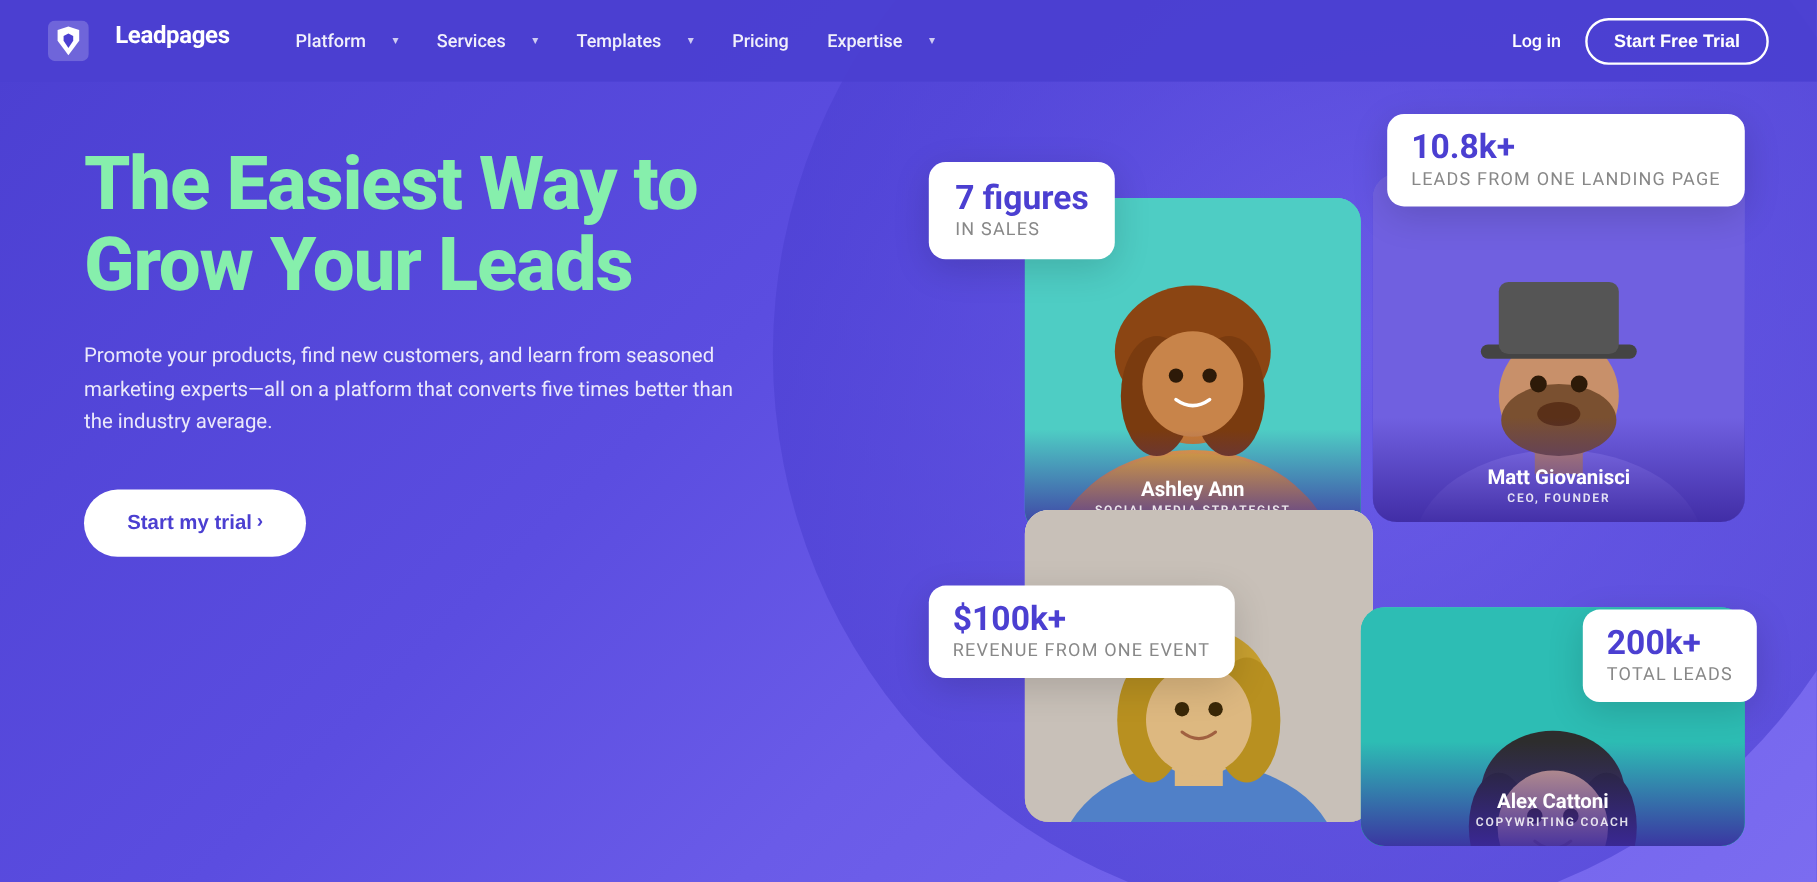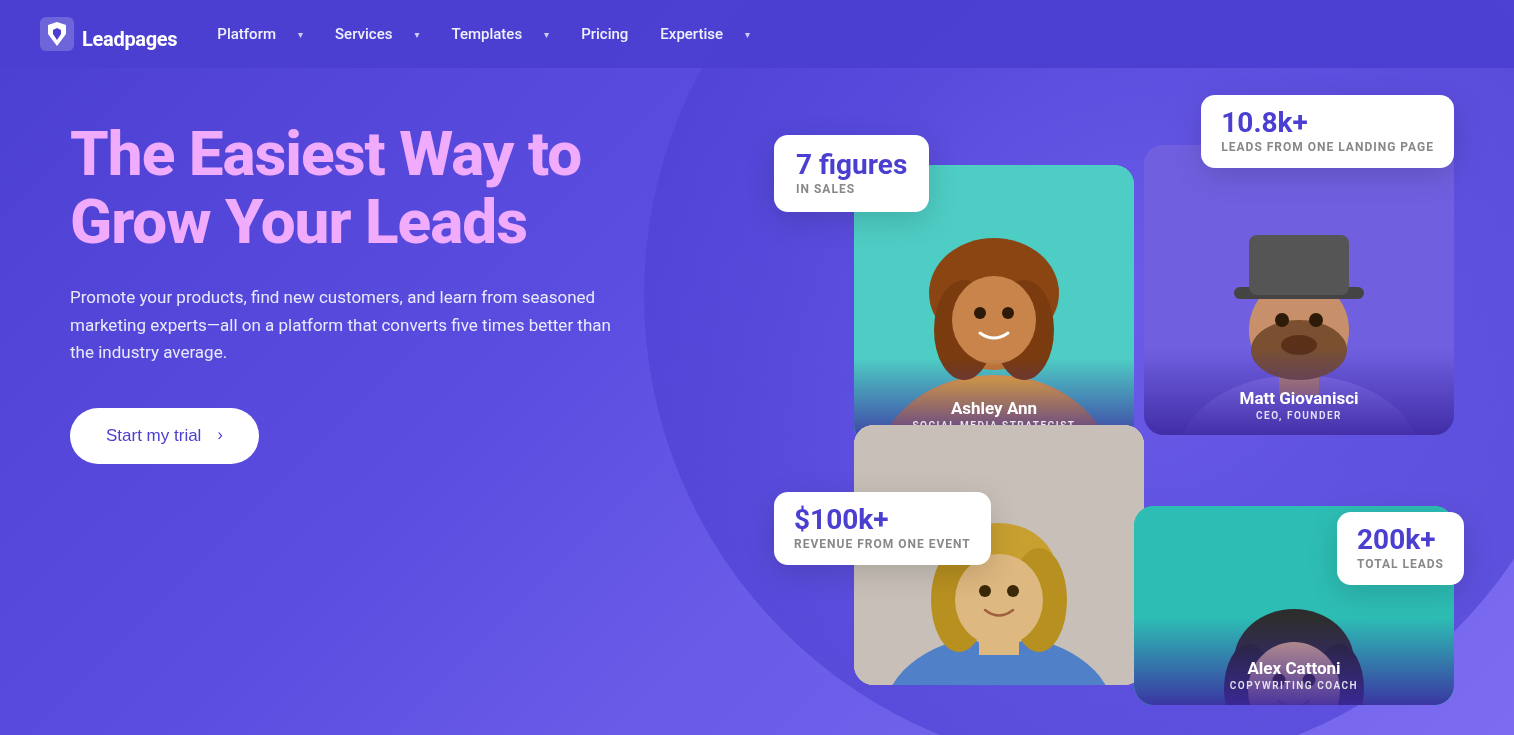--- a/index.html
+++ b/index.html
@@ -17,23 +17,23 @@
       top: 0; left: 0; right: 0;
       height: 68px;
       display: flex;
       align-items: center;
       padding: 0 40px;
       z-index: 10;
       background: rgba(75, 63, 209, 0.95);
     }
     .logo {
       display: flex;
-      align-items: flex-end;
-      gap: 8px;
-      margin-right: 26px;
+      align-items: flex-start;
+      gap: 22px;
+      margin-right: 41px;
     }
     .logo-icon {
       width: 34px;
       height: 34px;
     }
     .logo-text {
       color: white;
       font-size: 20px;
       font-weight: 700;
       letter-spacing: -0.3px;
@@ -104,44 +104,44 @@
 
     .hero-content {
       position: absolute;
       top: 120px;
       left: 70px;
       max-width: 620px;
     }
     .hero-title {
       font-size: 62px;
       font-weight: 800;
-      color: #f0abfc;
+      color: #86efac;
       line-height: 1.1;
       margin-bottom: 28px;
       letter-spacing: -1px;
     }
     .hero-subtitle {
       font-size: 17px;
       color: rgba(255,255,255,0.88);
       line-height: 1.6;
       margin-bottom: 42px;
       max-width: 550px;
     }
     .cta-btn {
       background: white;
       color: #4b3fd1;
       border: none;
       padding: 18px 36px;
       border-radius: 40px;
       font-size: 17px;
-      font-weight: 400;
+      font-weight: 700;
       cursor: pointer;
       display: inline-flex;
       align-items: flex-start;
-      gap: 16px;
+      gap: 4px;
     }
     .cta-arrow {
       font-size: 16px;
     }
 
     
     .cards-area {
       position: absolute;
       top: 85px;
       right: 60px;
@@ -207,22 +207,22 @@
       box-shadow: 0 8px 30px rgba(0,0,0,0.15);
       z-index: 5;
     }
     .stat-number {
       font-size: 28px;
       font-weight: 700;
       color: #4b3fd1;
       line-height: 1;
     }
     .stat-desc {
-      font-size: 12px;
-      font-weight: 700;
+      font-size: 15px;
+      font-weight: 400;
       color: #888;
       letter-spacing: 1px;
       text-transform: uppercase;
       margin-top: 3px;
     }
 
     .badge-7figures {
       top: 50px;
       left: 0;
       padding: 16px 22px;
@@ -331,20 +331,24 @@
     </div>
     <div class="nav-item">
       <span>Pricing</span>
     </div>
     <div class="nav-item">
       <span>Expertise</span>
       <span class="nav-chevron">▾</span>
     </div>
   </div>
 
+  <div class="nav-right">
+    <span class="login-btn">Log in</span>
+    <button class="start-trial-btn">Start Free Trial</button>
+  </div>
 </nav>
 
 <div class="hero-content">
   <h1 class="hero-title">The Easiest Way to Grow Your Leads</h1>
   <p class="hero-subtitle">Promote your products, find new customers, and learn from seasoned marketing experts—all on a platform that converts five times better than the industry average.</p>
   <button class="cta-btn">
     <span>Start my trial</span>
     <span class="cta-arrow">›</span>
   </button>
 </div>

